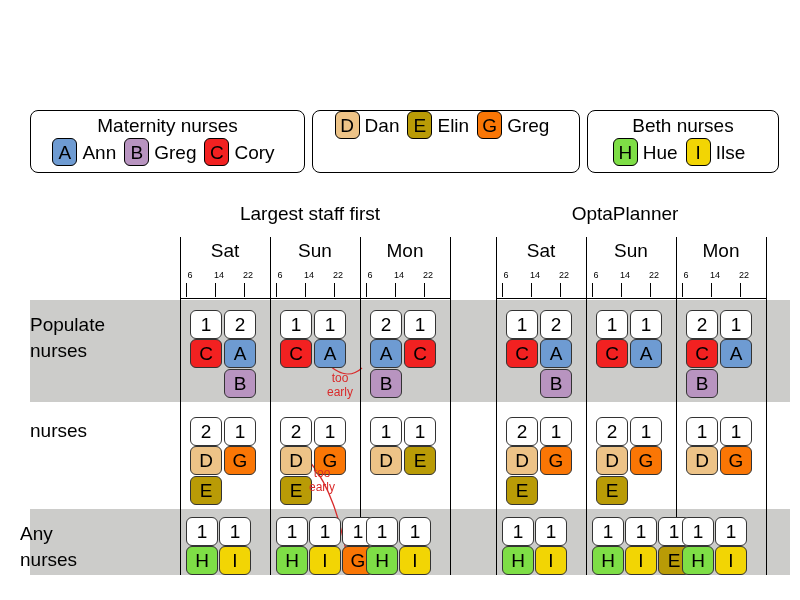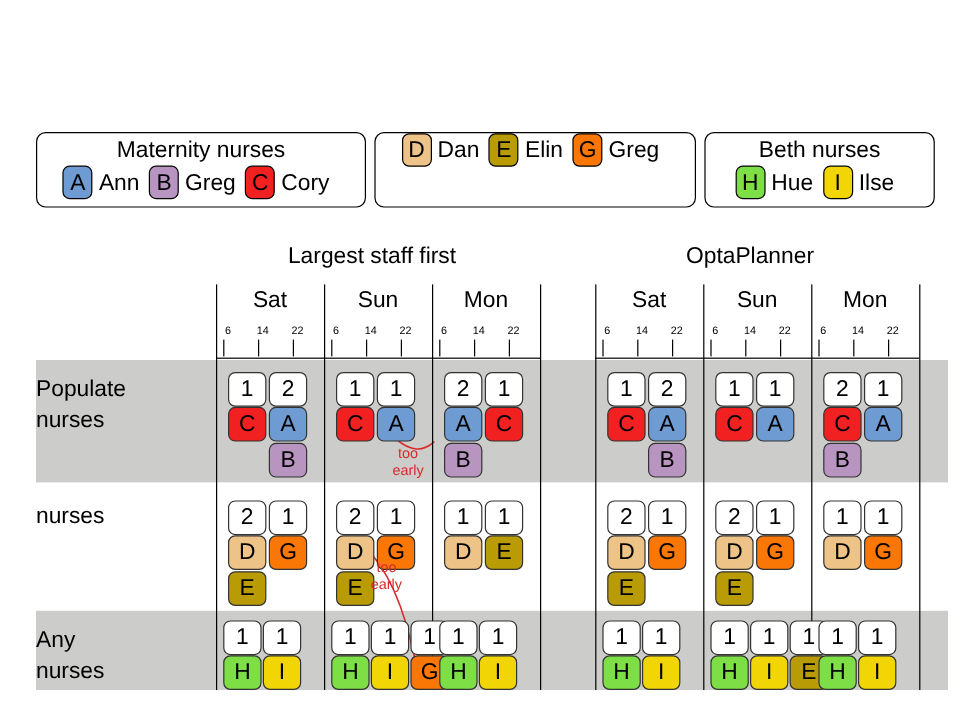--- a/index.html
+++ b/index.html
@@ -188,21 +188,21 @@
       <div class="cell count" style="left: 280px; top: 417px; width: 32px; height: 29px; z-index: 3;">2</div>
       <div class="cell" style="left: 280px; top: 446px; width: 32px; height: 29px; background: rgb(237, 195, 135); z-index: 3;">D</div>
       <div class="cell" style="left: 280px; top: 476px; width: 32px; height: 29px; background: rgb(185, 155, 6); z-index: 3;">E</div>
       <div class="cell count" style="left: 314px; top: 417px; width: 32px; height: 29px; z-index: 3;">1</div>
       <div class="cell" style="left: 314px; top: 446px; width: 32px; height: 29px; background: rgb(250, 118, 5); z-index: 3;">G</div>
       <div class="cell count" style="left: 370px; top: 417px; width: 32px; height: 29px; z-index: 3;">1</div>
       <div class="cell" style="left: 370px; top: 446px; width: 32px; height: 29px; background: rgb(237, 195, 135); z-index: 3;">D</div>
       <div class="cell count" style="left: 404px; top: 417px; width: 32px; height: 29px; z-index: 3;">1</div>
       <div class="cell" style="left: 404px; top: 446px; width: 32px; height: 29px; background: rgb(185, 155, 6); z-index: 3;">E</div>
       <div class="band" style="left: 30px; top: 509px; width: 760px; height: 66px; z-index: 0;"></div>
-      <div class="row-label" style="left: 30px; top: 521px; width: 150px; z-index: 2;">
+      <div class="row-label" style="left: 20px; top: 521px; width: 150px; z-index: 2;">
         <div>Any</div>
         <div>nurses</div>
       </div>
       <div class="cell count" style="left: 186px; top: 517px; width: 32px; height: 29px; z-index: 3;">1</div>
       <div class="cell" style="left: 186px; top: 546px; width: 32px; height: 29px; background: rgb(126, 222, 70); z-index: 3;">H</div>
       <div class="cell count" style="left: 219px; top: 517px; width: 32px; height: 29px; z-index: 3;">1</div>
       <div class="cell" style="left: 219px; top: 546px; width: 32px; height: 29px; background: rgb(242, 213, 4); z-index: 3;">I</div>
       <div class="cell count" style="left: 276px; top: 517px; width: 32px; height: 29px; z-index: 3;">1</div>
       <div class="cell" style="left: 276px; top: 546px; width: 32px; height: 29px; background: rgb(126, 222, 70); z-index: 3;">H</div>
       <div class="cell count" style="left: 309px; top: 517px; width: 32px; height: 29px; z-index: 3;">1</div>

